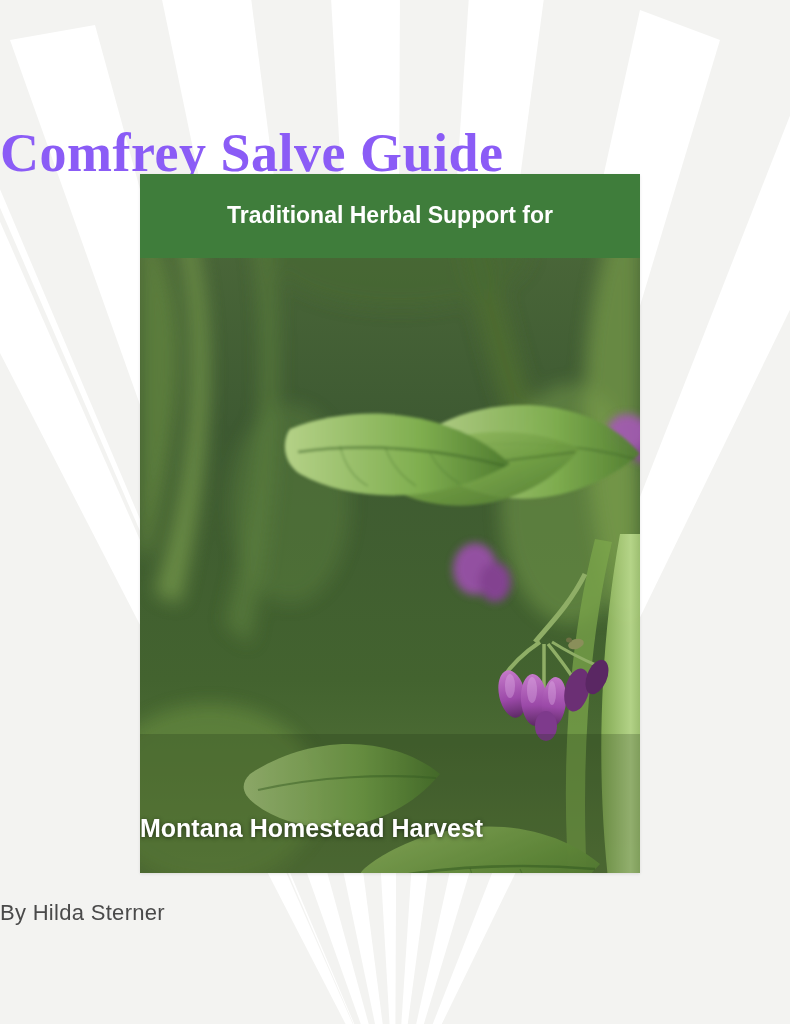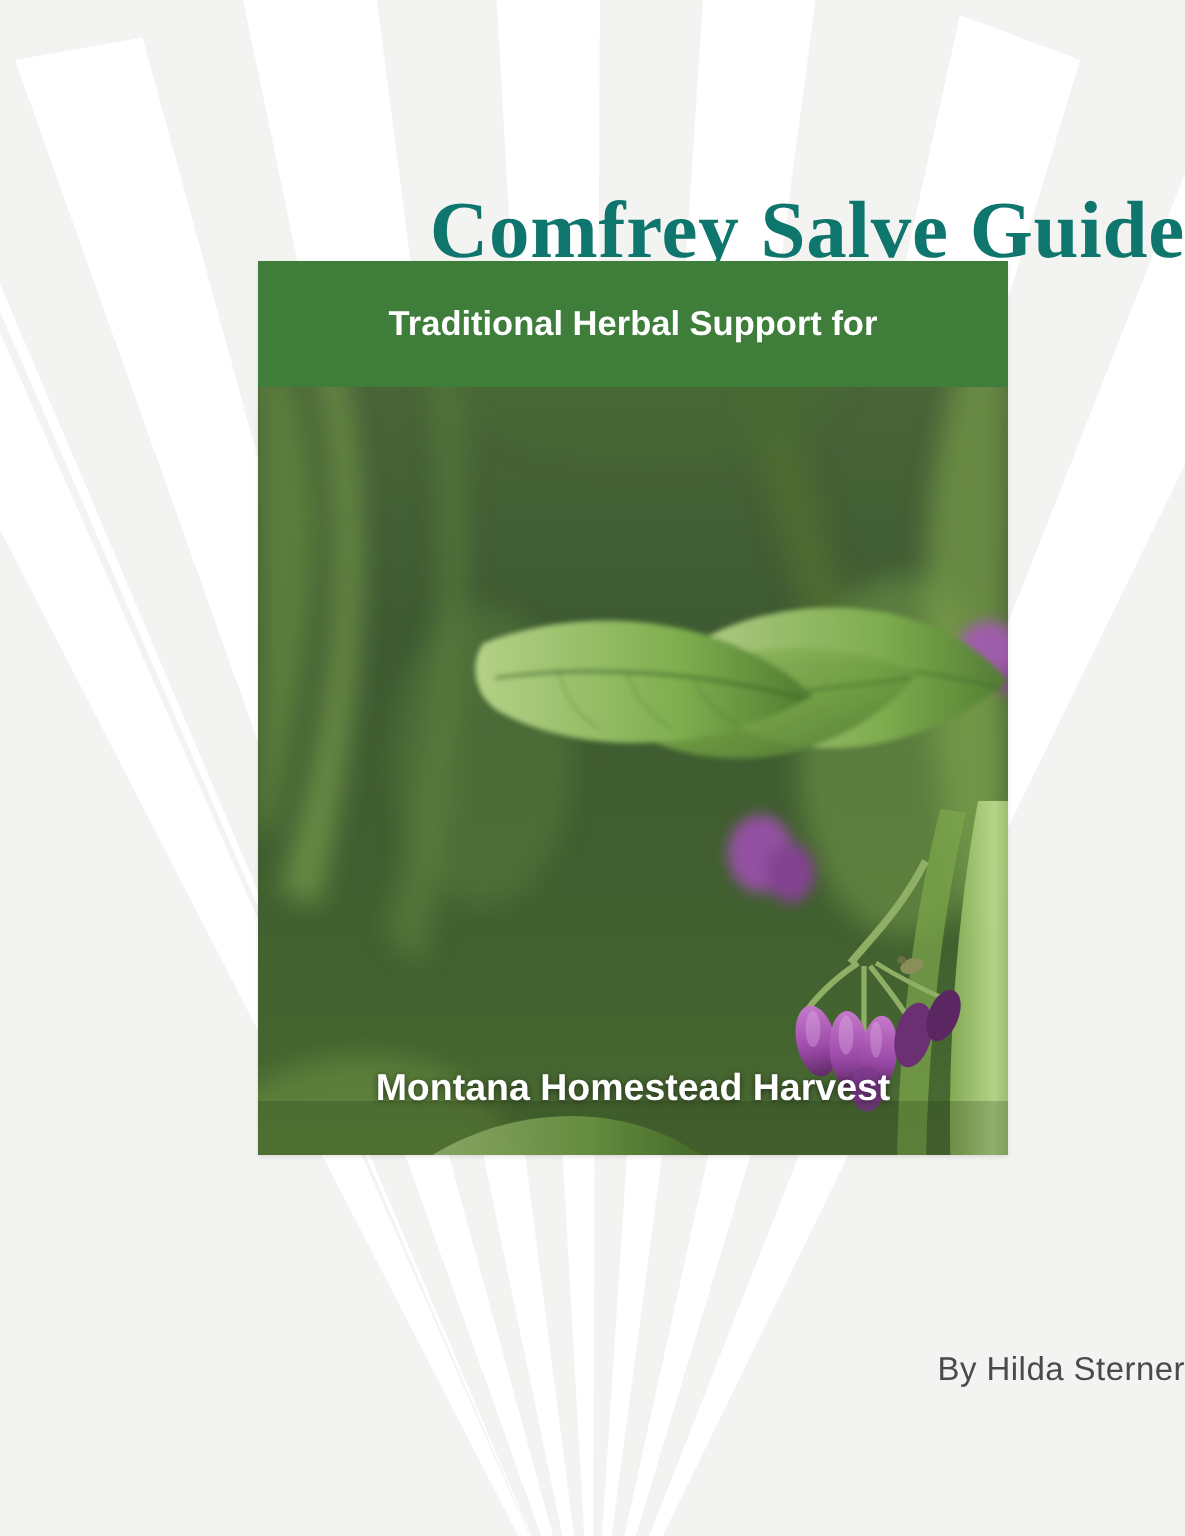--- a/index.html
+++ b/index.html
@@ -35,35 +35,35 @@
     z-index: 2;
     width: 100%;
     height: 100%;
   }
 
   .cover-title {
     position: absolute;
     top: 88px;
     left: 0;
     width: 100%;
-    text-align: right;
+    text-align: left;
     font-family: "Liberation Serif", serif;
     font-weight: 700;
     font-size: 54px;
     letter-spacing: 0.5px;
-    color: #0f766e;
+    color: #8b5cf6;
     line-height: 1.1;
   }
 
   .cover-card {
     position: absolute;
-    left: 172px;
+    left: 140px;
     top: 174px;
     width: 500px;
-    height: 596px;
+    height: 699px;
     box-shadow: 0 1px 3px rgba(0,0,0,0.10);
     overflow: hidden;
     background: #a21caf;
   }
 
   .subtitle-band {
     position: relative;
     z-index: 3;
     width: 100%;
     height: 84px;
@@ -90,34 +90,34 @@
     height: 722px;
     z-index: 1;
   }
   .photo svg { display: block; width: 100%; height: 100%; }
 
   .photo-caption {
     position: absolute;
     left: 0;
     bottom: 30px;
     width: 100%;
-    text-align: center;
+    text-align: left;
     color: #ffffff;
     font-size: 25px;
     font-weight: 700;
     z-index: 4;
     text-shadow: 0 1px 4px rgba(0,0,0,0.55);
   }
 
   .byline {
     position: absolute;
     top: 900px;
     left: 0;
     width: 100%;
-    text-align: right;
+    text-align: left;
     color: #4a4a4a;
     font-size: 22px;
     letter-spacing: 0.3px;
   }
 </style>
 </head>
 <body>
 
 <div class="page">
 

